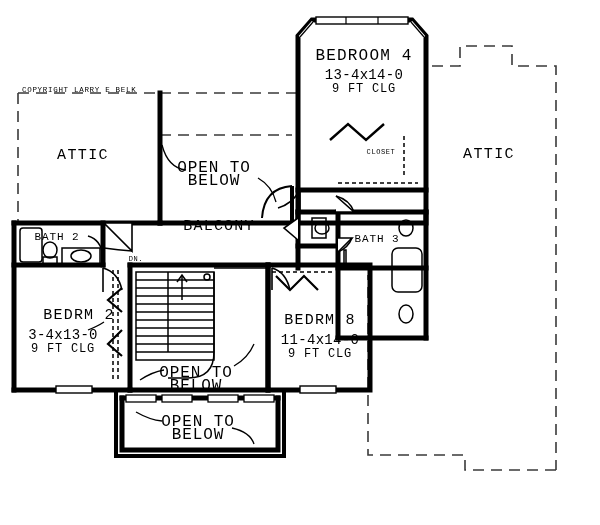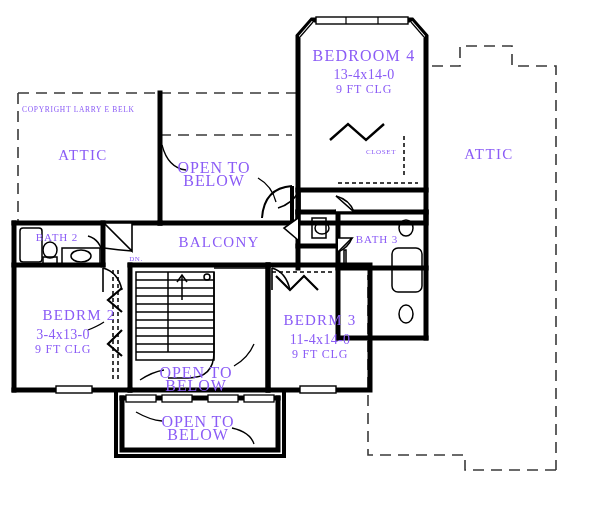--- a/index.html
+++ b/index.html
@@ -13,24 +13,24 @@
     width:600px;height:525px;
     background:#ffffff;
   }
   #plan-svg{
     position:absolute;
     left:0;top:0;
     width:600px;height:525px;
   }
   .lbl{
     position:absolute;
-    color:#8b5cf6;
+    color:#000000;
     white-space:nowrap;
     text-align:center;
-    font-family:Liberation Serif, serif;
+    font-family:Liberation Mono, monospace;
     line-height:1.05;
     letter-spacing:0.5px;
   }
   .room-name{font-size:15px;letter-spacing:1.2px;}
   .room-name.big{font-size:16px;}
   .room-dim{font-size:14px;letter-spacing:0.3px;}
   .room-clg{font-size:12px;letter-spacing:0.8px;}
   .small-name{font-size:11px;letter-spacing:0.9px;}
   .tiny{font-size:7px;letter-spacing:0.6px;}
   .copyright{font-size:7.5px;letter-spacing:0.7px;text-align:left;}
@@ -204,45 +204,45 @@
       <path d="M 258 178 Q 272 186 276 202"></path>
       <path d="M 140 380 Q 152 372 164 370"></path>
       <path d="M 234 366 Q 248 358 254 344"></path>
       <path d="M 136 412 Q 150 420 162 421"></path>
       <path d="M 232 428 Q 250 432 254 444"></path>
       <path d="M 88 330 Q 98 326 104 322"></path>
     </g>
 
   </svg>
 
-  <div class="lbl copyright" style="left:22px;top:106px;text-align:right;">COPYRIGHT LARRY E BELK</div>
+  <div class="lbl copyright" style="left:22px;top:87px;text-align:right;">COPYRIGHT LARRY E BELK</div>
 
   <div class="lbl attic-lbl" style="left:0px;top:148px;width:166px;">ATTIC</div>
 
   <div class="lbl attic-lbl" style="left:432px;top:147px;width:114px;">ATTIC</div>
 
   <div class="lbl room-name big" style="left:294px;top:48px;width:140px;">BEDROOM  4</div>
   <div class="lbl room-dim" style="left:294px;top:68px;width:140px;">13-4x14-0</div>
   <div class="lbl room-clg" style="left:294px;top:83px;width:140px;">9 FT CLG</div>
 
   <div class="lbl room-name" style="left:18px;top:308px;width:122px;">BEDRM  2</div>
   <div class="lbl room-dim" style="left:2px;top:328px;width:122px;">3-4x13-0</div>
   <div class="lbl room-clg" style="left:2px;top:343px;width:122px;">9 FT CLG</div>
 
-  <div class="lbl room-name" style="left:264px;top:313px;width:112px;">BEDRM  3</div>
+  <div class="lbl room-name" style="left:264px;top:313px;width:112px;">BEDRM  8</div>
   <div class="lbl room-dim" style="left:264px;top:333px;width:112px;">11-4x14-0</div>
   <div class="lbl room-clg" style="left:264px;top:348px;width:112px;">9 FT CLG</div>
 
   <div class="lbl small-name" style="left:20px;top:232px;width:74px;">BATH  2</div>
 
   <div class="lbl small-name" style="left:344px;top:234px;width:66px;">BATH  3</div>
 
   <div class="lbl tiny" style="left:348px;top:149px;width:66px;">CLOSET</div>
 
-  <div class="lbl balcony-lbl" style="left:160px;top:235px;width:118px;">BALCONY</div>
+  <div class="lbl balcony-lbl" style="left:160px;top:219px;width:118px;">BALCONY</div>
 
   <div class="lbl tiny" style="left:124px;top:256px;width:24px;">DN.</div>
 
   <div class="lbl otb" style="left:168px;top:159px;width:92px;">OPEN  TO</div>
   <div class="lbl otb" style="left:168px;top:172px;width:92px;">BELOW</div>
 
   <div class="lbl otb" style="left:150px;top:364px;width:92px;">OPEN  TO</div>
   <div class="lbl otb" style="left:150px;top:377px;width:92px;">BELOW</div>
 
   <div class="lbl otb" style="left:152px;top:413px;width:92px;">OPEN  TO</div>

